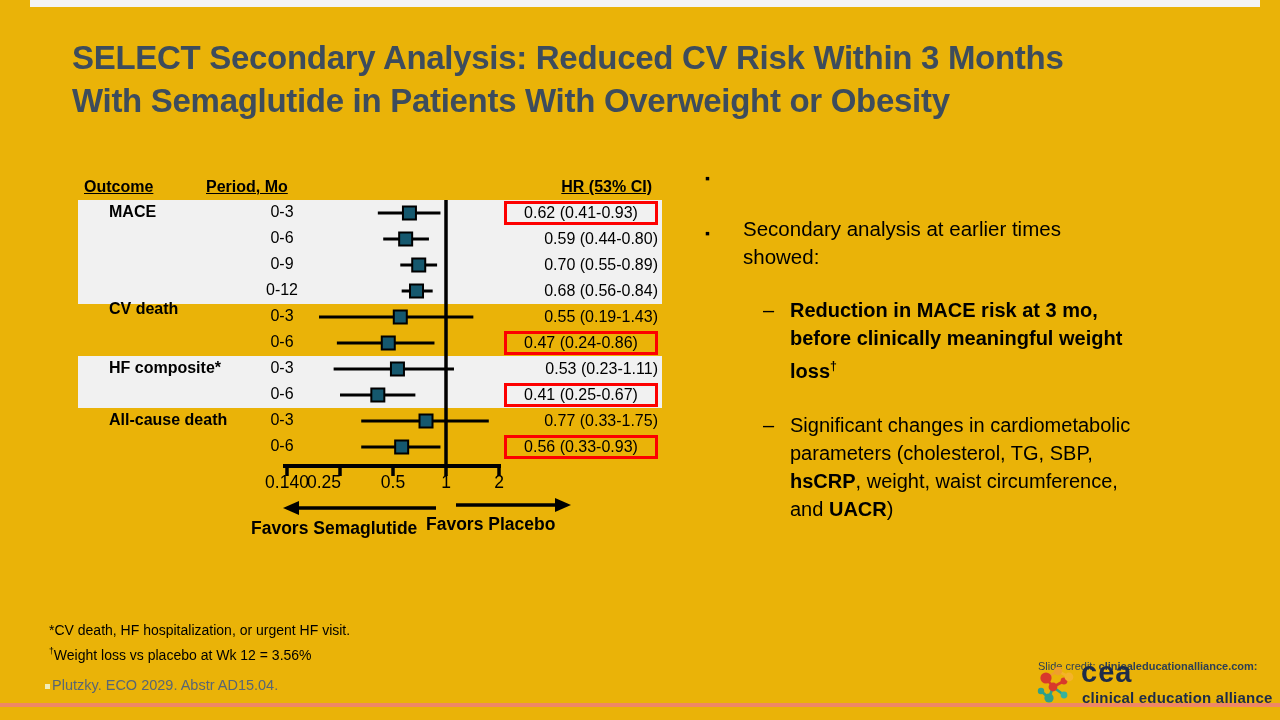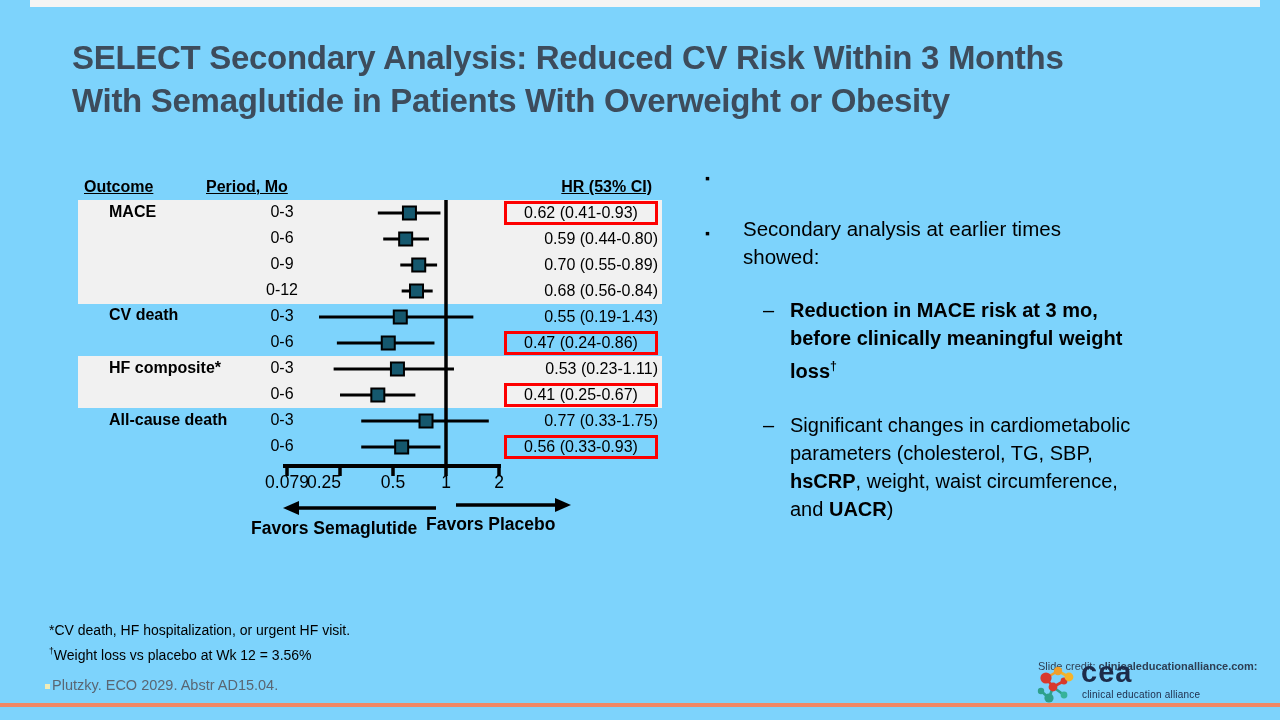--- a/index.html
+++ b/index.html
@@ -1,17 +1,17 @@
 <!DOCTYPE html>
 <html><head>
 <meta charset="utf-8">
 <style>
   html,body{margin:0;padding:0;}
   body{font-family:"Liberation Sans",sans-serif;background:#fff;}
-  .slide{position:relative;width:1280px;height:720px;background:#7dd3fc;overflow:hidden;}
+  .slide{position:relative;width:1280px;height:720px;background:#eab308;overflow:hidden;}
   .top-edge{position:absolute;left:30px;right:20px;top:0;height:7px;background:#f4f4f4;}
   .title{position:absolute;left:72px;top:36px;color:#3d4c5c;font-size:33px;font-weight:bold;line-height:43px;letter-spacing:-0.3px;white-space:nowrap;}
   
   .plot{position:absolute;left:78px;top:178px;width:584px;height:372px;font-size:16px;color:#000;}
   .plot .hdr{position:absolute;top:0;font-weight:bold;text-decoration:underline;white-space:nowrap;}
   .hdr-outcome{left:6px;}
   .hdr-period{left:128px;}
   .hdr-hr{right:10px;}
   .band{position:absolute;left:0;width:584px;background:#f1f1f1;}
   .rowtext{position:absolute;white-space:nowrap;margin-left:29px;}
@@ -34,21 +34,21 @@
   .sub-text{white-space:pre-line;}
   .bold{font-weight:bold;}
   sup{font-size:0.62em;}
   
   .footnotes{position:absolute;left:49px;top:620px;font-size:14px;line-height:21px;color:#000;}
   .citation-marker{position:absolute;left:45px;top:684px;width:5px;height:5px;background:#f1ecb8;}
   .citation{position:absolute;left:52px;top:677px;font-size:14.5px;color:#596673;}
   .credit-line{position:absolute;left:1038px;top:660px;font-size:11px;color:#2e3f54;white-space:nowrap;}
   .logo-icon{position:absolute;left:1036px;top:664px;}
   .logo-cea{position:absolute;left:1081px;top:656px;font-size:29px;font-weight:bold;color:#1d2b49;letter-spacing:1px;}
-  .logo-sub{position:absolute;left:1082px;top:689px;font-size:10px;color:#1d2b49;letter-spacing:0.2px;white-space:nowrap;}
+  .logo-sub{position:absolute;left:1082px;top:689px;font-size:15px;color:#1d2b49;letter-spacing:0.2px;white-space:nowrap;font-weight:bold;}
   .accent-bar{position:absolute;left:0;right:0;top:703px;height:4px;background:#ef8765;}
 </style>
 </head>
 <body>
 
 <div class="slide">
   <div class="top-edge"></div>
 
   <div class="title">
     <div>SELECT Secondary Analysis: Reduced CV Risk Within 3 Months</div>
@@ -107,21 +107,21 @@
           <span class="hr-val">0.59 (0.44-0.80)</span>
         </div>
         <span class="rowtext period-label" style="top: 77px;">0-9</span>
         <div class="hr-wrap" style="top: 74px;">
           <span class="hr-val">0.70 (0.55-0.89)</span>
         </div>
         <span class="rowtext period-label" style="top: 103px;">0-12</span>
         <div class="hr-wrap" style="top: 100px;">
           <span class="hr-val">0.68 (0.56-0.84)</span>
         </div>
-        <span class="rowtext outcome-label" style="left: 2px; top: 128px;">CV death</span>
+        <span class="rowtext outcome-label" style="left: 2px; top: 122px;">CV death</span>
         <span class="rowtext period-label" style="top: 129px;">0-3</span>
         <div class="hr-wrap" style="top: 126px;">
           <span class="hr-val">0.55 (0.19-1.43)</span>
         </div>
         <span class="rowtext period-label" style="top: 155px;">0-6</span>
         <div class="hr-wrap" style="top: 152px;">
           <span class="hr-val hl">0.47 (0.24-0.86)</span>
         </div>
         <span class="rowtext outcome-label" style="left: 2px; top: 181px;">HF composite*</span>
         <span class="rowtext period-label" style="top: 181px;">0-3</span>
@@ -136,21 +136,21 @@
         <span class="rowtext period-label" style="top: 233px;">0-3</span>
         <div class="hr-wrap" style="top: 230px;">
           <span class="hr-val">0.77 (0.33-1.75)</span>
         </div>
         <span class="rowtext period-label" style="top: 259px;">0-6</span>
         <div class="hr-wrap" style="top: 256px;">
           <span class="hr-val hl">0.56 (0.33-0.93)</span>
         </div>
       </div>
     <div id="ticks-layer">
-        <div class="ticklabel" style="left: 179px;">0.079</div>
+        <div class="ticklabel" style="left: 179px;">0.140</div>
         <div class="ticklabel" style="left: 216px;">0.25</div>
         <div class="ticklabel" style="left: 285px;">0.5</div>
         <div class="ticklabel" style="left: 338px;">1</div>
         <div class="ticklabel" style="left: 391px;">2</div>
       </div>
     <div class="favors favors-left">Favors Semaglutide</div>
     <div class="favors favors-right">Favors Placebo</div>
   </div>
 
   <div class="panel">

